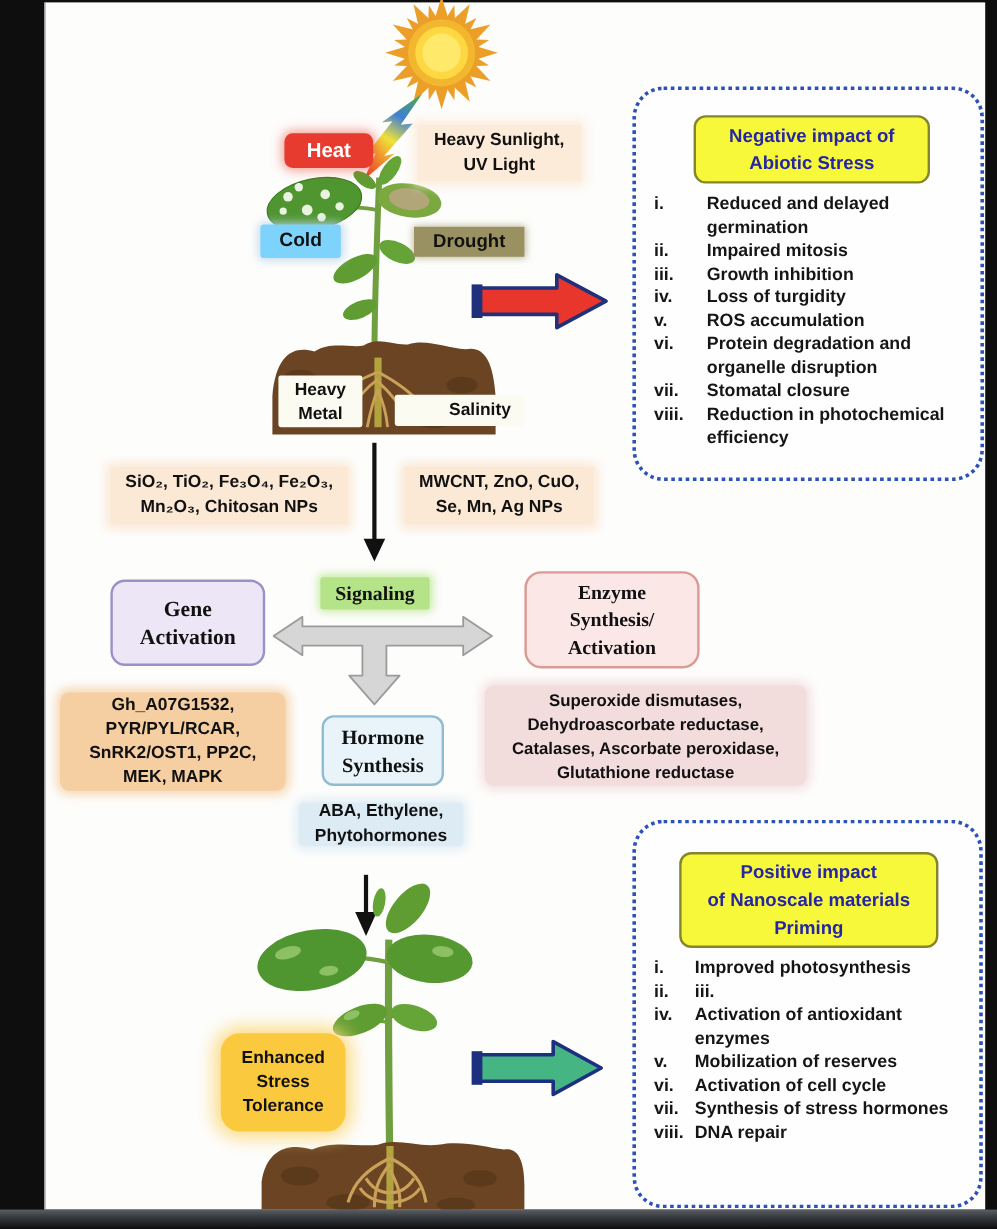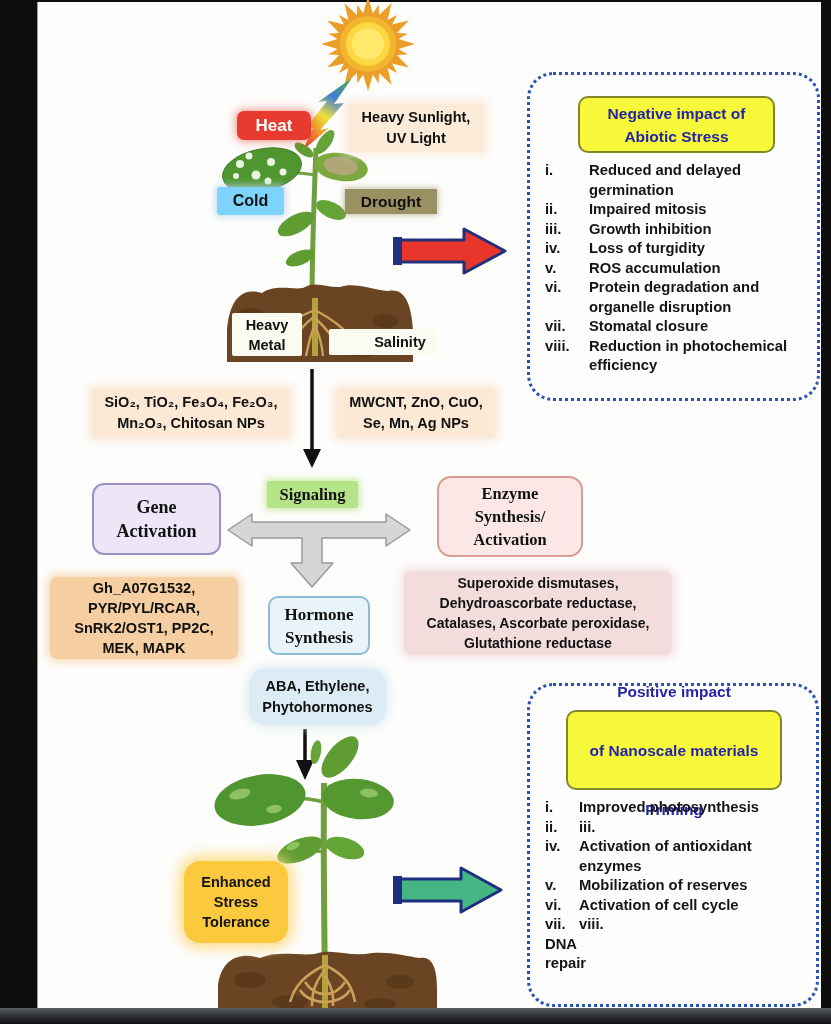--- a/index.html
+++ b/index.html
@@ -35,33 +35,33 @@
   #gene-box{left:92px;top:483px;width:125px;height:68px;background:#ece6f7;
         border:2px solid #9c90c4;border-radius:12px;font-size:18px;line-height:24px;}
   #enzyme-box{left:437px;top:476px;width:142px;height:77px;background:#fbe7e5;
         border:2px solid #db9a93;border-radius:14px;font-size:16.5px;line-height:23px;}
   #hormone-box{left:268px;top:596px;width:98px;height:55px;background:#e9f4fa;
         border:2px solid #8fbbd3;border-radius:10px;font-size:17px;line-height:23px;}
   #genes-list{left:50px;top:577px;width:188px;height:82px;background:#f5cfa2;border-radius:8px;
         font-size:14.5px;line-height:20px;box-shadow:0 0 8px 3px rgba(245,207,162,.8);}
   #enzymes-list{left:404px;top:571px;width:268px;height:84px;background:#f2dcdc;border-radius:8px;
         font-size:14px;line-height:20px;box-shadow:0 0 8px 3px rgba(242,220,220,.85);}
-  #hormones-list{left:249px;top:669px;width:137px;height:56px;background:#dcebf4;border-radius:16px;
+  #hormones-list{left:249px;top:669px;width:137px;height:36px;background:#dcebf4;border-radius:4px;
         font-size:14.5px;line-height:21px;box-shadow:0 0 8px 3px rgba(220,235,244,.85);}
   #tolerance{left:184px;top:861px;width:104px;height:82px;background:#fbc93e;border-radius:16px;
         font-size:14.5px;line-height:20px;box-shadow:0 0 14px 5px rgba(252,216,120,.9);}
   
   .panel{position:absolute;z-index:3;background:#fefefe;border:3px dotted #2a52b8;border-radius:26px;}
   #neg-panel{left:527px;top:72px;width:287px;height:323px;}
   #pos-panel{left:527px;top:683px;width:286px;height:318px;}
   .panel-title{position:absolute;display:flex;flex-direction:column;align-items:center;
         justify-content:center;text-align:center;background:#f8f83a;border:2.5px solid #85852c;
         border-radius:10px;color:#2525a5;font-weight:bold;font-size:15.5px;line-height:23px;}
   #neg-title{left:48px;top:21px;width:193px;height:53px;}
-  #pos-title{left:36px;top:24px;width:212px;height:76px;gap:36px;}
+  #pos-title{left:36px;top:24px;width:212px;height:76px;}
   .impact-list{position:absolute;display:grid;row-gap:0;color:#151515;font-weight:bold;
         font-size:14.8px;line-height:19.5px;}
   #neg-list{left:15px;top:86px;width:264px;grid-template-columns:44px 1fr;}
   #pos-list{left:15px;top:112px;width:262px;grid-template-columns:34px 1fr;}
   .numcol{text-align:left;}
   
   #bottom-bar{position:absolute;left:0;bottom:0;width:831px;height:16px;z-index:6;
         background:linear-gradient(#5b5e63 0%,#3a3d41 35%,#232527 70%,#0e0f10 100%);}
 </style>
 </head>
@@ -329,19 +329,20 @@
       <span>Improved photosynthesis</span>
       <span class="numcol">ii.</span>
       <span class="numcol">iii.</span>
       <span class="numcol">iv.</span>
       <span>Activation of antioxidant enzymes</span>
       <span class="numcol">v.</span>
       <span>Mobilization of reserves</span>
       <span class="numcol">vi.</span>
       <span>Activation of cell cycle</span>
       <span class="numcol">vii.</span>
+      <span>Synthesis of stress hormones</span>
       <span class="numcol">viii.</span>
       <span>DNA repair</span>
     </div>
   </div>
 
   <div id="bottom-bar"></div>
 </div>
 
 </body></html>

